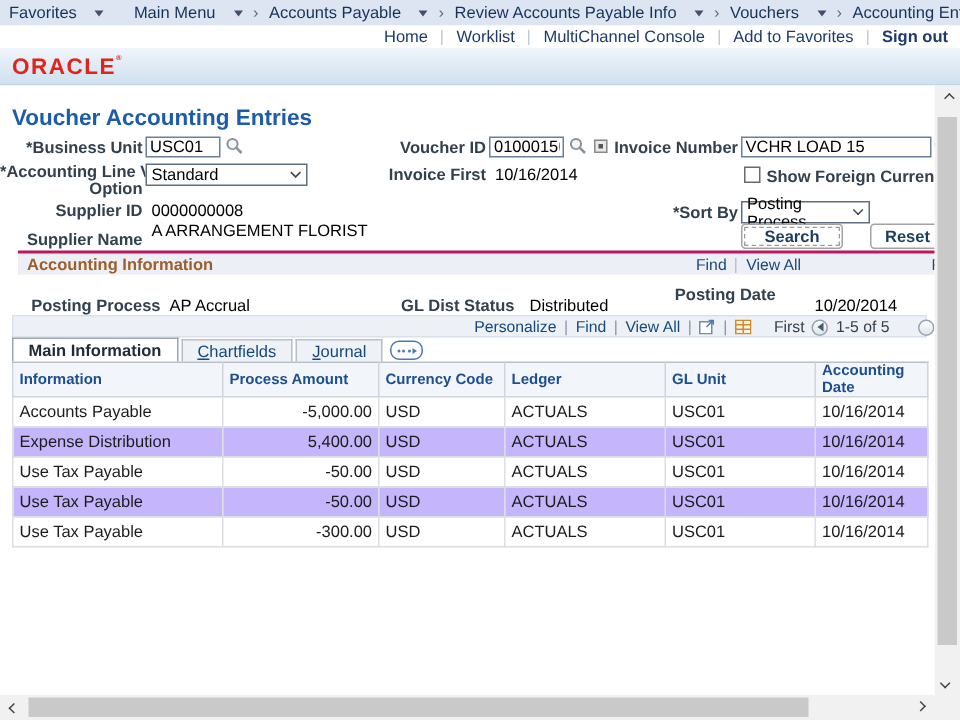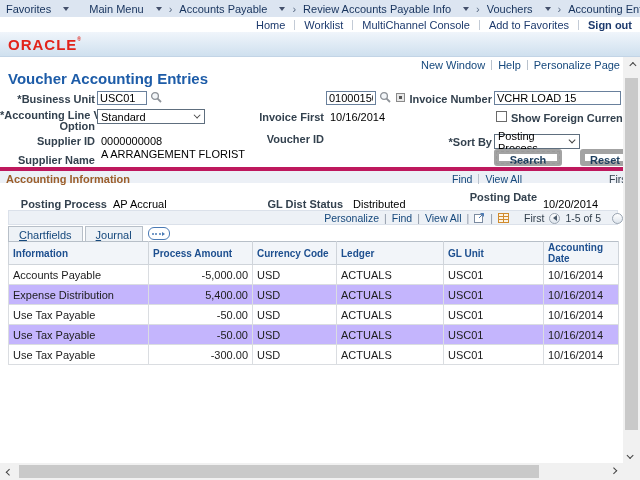--- a/index.html
+++ b/index.html
@@ -34,35 +34,35 @@
 
   
   .lbl { position:absolute; font-weight:bold; color:#33414e; font-size:11px; text-align:right; white-space:nowrap; }
   .val { position:absolute; font-size:11px; color:#000; white-space:nowrap; }
   .txt { position:absolute; height:14px; border:1px solid #69809c; background:#fff; font-family:"Liberation Sans",sans-serif; font-size:11px; padding:0 2px; color:#000; }
   .sel { position:absolute; height:15px; border:1px solid #5e6e7e; background:#fff; display:flex; align-items:center; justify-content:space-between; padding:0 3px; font-size:11px; cursor:pointer; }
   .chev { display:inline-block; width:5px; height:5px; border-left:1.4px solid #444; border-bottom:1.4px solid #444; }
   .chev-down { transform:rotate(-45deg) translateY(-2px); }
   .mag { position:absolute; width:13px; height:13px; cursor:pointer; }
   .checkbox { position:absolute; width:11px; height:11px; border:1px solid #6a6a6a; background:#fff; cursor:pointer; }
-  .btn { position:absolute; height:17px; border:5px solid #a3a3a3; border-radius:3px; background:#fff; color:#1c3e5e; font-weight:bold; font-size:11px; font-family:"Liberation Sans",sans-serif; cursor:pointer; }
+  .btn { position:absolute; height:17px; border:1px solid #a3a3a3; border-radius:3px; background:#fff; color:#1c3e5e; font-weight:bold; font-size:11px; font-family:"Liberation Sans",sans-serif; cursor:pointer; }
   .btn-focus { outline:1px dashed #9a9a9a; outline-offset:-3px; }
   .relact { position:absolute; width:9px; height:9px; border:1px solid #8a8a8a; background:#e8e8e8; cursor:pointer; }
   .relact::after { content:""; position:absolute; left:2px; top:2px; width:3px; height:3px; background:#555; }
 
   
-  .secheader { position:absolute; left:0; top:110px; width:623px; height:16px; background:#ecf0f6; border-top:4px solid #be185d; }
+  .secheader { position:absolute; left:12px; top:110px; width:623px; height:16px; background:#ecf0f6; border-top:2px solid #be185d; }
   .sec-title { position:absolute; left:6px; top:2px; color:#9c5e2a; font-weight:bold; font-size:11px; }
   .sec-links { position:absolute; left:452px; top:2px; display:flex; align-items:center; font-size:10.5px; }
   .sec-links a { color:#15487c; text-decoration:none; cursor:pointer; }
   .sec-first { position:absolute; left:609px; top:2px; font-size:10.5px; color:#33414e; white-space:nowrap; }
 
   
   .gridbar { position:absolute; left:8px; top:153px; width:610px; height:15px; background:#edf1f6; border:1px solid #dbe1ea; }
-  .gridbar-inner { position:absolute; right:16px; top:1px; display:flex; align-items:center; font-size:10.5px; gap:5px; white-space:nowrap; }
+  .gridbar-inner { position:absolute; right:24px; top:1px; display:flex; align-items:center; font-size:10.5px; gap:5px; white-space:nowrap; }
   .gridbar-inner a { color:#15487c; text-decoration:none; cursor:pointer; }
   .gb-sep { color:#8a94a3; }
   .nav-circle { width:11px; height:11px; border-radius:50%; border:1px solid #98a3b0; background:linear-gradient(#fff,#dde4ec); display:inline-flex; align-items:center; justify-content:center; cursor:pointer; }
   .tri-left { width:0; height:0; border-top:3px solid transparent; border-bottom:3px solid transparent; border-right:4px solid #4a5a6b; }
   .clip-circle { position:absolute; right:-6px; top:2px; }
   .range-text { color:#33414e; }
   .first-text { color:#33414e; margin-left:10px; }
 
   
   .tabs { position:absolute; left:8px; top:168px; display:flex; align-items:flex-end; height:16px; }
@@ -141,40 +141,33 @@
   <a class="signout">Sign out</a>
 </div>
 
 <div class="brandbar">
   <span class="oracle-logo"><span>ORACLE</span><sup>®</sup></span>
 </div>
 
 <div class="main">
   <div class="content">
 
-    <div class="pagelinks">
-      <a>New Window</a>
-      <span class="pl-sep"></span>
-      <a>Help</a>
-      <span class="pl-sep"></span>
-      <a>Personalize Page</a>
-    </div>
 
     <div class="page-title">Voucher Accounting Entries</div>
 
     <div class="lbl" style="left:0;top:36px;width:95px;">*Business Unit</div>
     <input class="txt" style="left: 97px; top: 34px; width: 50px;" value="USC01">
     <span class="mag" style="left:150px;top:34px;">
       <svg width="13" height="13" viewBox="0 0 13 13">
           <circle cx="5" cy="5" r="3.4" fill="#f3f6f9" stroke="#8d9298" stroke-width="1.3"></circle>
           <line x1="7.6" y1="7.6" x2="11" y2="11" stroke="#8d9298" stroke-width="1.8"></line>
         </svg>
     </span>
 
-    <div class="lbl" style="left:240px;top:36px;width:84px;margin-top:40px;">Voucher ID</div>
+    <div class="lbl" style="left:240px;top:36px;width:84px;">Voucher ID</div>
     <input class="txt" style="left: 326px; top: 34px; width: 50px;" value="01000150">
     <span class="mag" style="left:379px;top:34px;">
       <svg width="13" height="13" viewBox="0 0 13 13">
           <circle cx="5" cy="5" r="3.4" fill="#f3f6f9" stroke="#8d9298" stroke-width="1.3"></circle>
           <line x1="7.6" y1="7.6" x2="11" y2="11" stroke="#8d9298" stroke-width="1.8"></line>
         </svg>
     </span>
     <span class="relact" style="left:396px;top:36px;"></span>
 
     <div class="lbl" style="left:400px;top:36px;width:92px;">Invoice Number</div>
@@ -219,21 +212,21 @@
         <span class="pl-sep"></span>
         <a>View All</a>
       </span>
       <span class="sec-first">First</span>
     </div>
 
     <div class="lbl" style="left:0;top:141px;width:107px;">Posting Process</div>
     <div class="val" style="left:113px;top:141px;">AP Accrual</div>
     <div class="lbl" style="left:240px;top:141px;width:103px;">GL Dist Status</div>
     <div class="val" style="left:353px;top:141px;">Distributed</div>
-    <div class="lbl" style="left:430px;top:134px;width:107px;">Posting Date</div>
+    <div class="lbl" style="left:430px;top:134px;width:107px;text-align:center;">Posting Date</div>
     <div class="val" style="left:543px;top:141px;">10/20/2014</div>
 
     <div class="gridbar">
       <div class="gridbar-inner">
         <a>Personalize</a>
         <span class="gb-sep">|</span>
         <a>Find</a>
         <span class="gb-sep">|</span>
         <a>View All</a>
         <span class="gb-sep">|</span>
@@ -255,20 +248,23 @@
         <span class="first-text">First</span>
         <span class="nav-circle">
             <span class="tri-left"></span>
           </span>
         <span class="range-text">1-5 of 5</span>
       </div>
       <span class="nav-circle clip-circle"></span>
     </div>
 
     <div class="tabs">
+      <div class="tab active">
+          <span>Main Information</span>
+        </div>
       <div class="tab">
           <span class="hotkey">C</span>
           <span>hartfields</span>
         </div>
       <div class="tab">
           <span class="hotkey">J</span>
           <span>ournal</span>
         </div>
       <div class="tab-more">
           <i></i>

